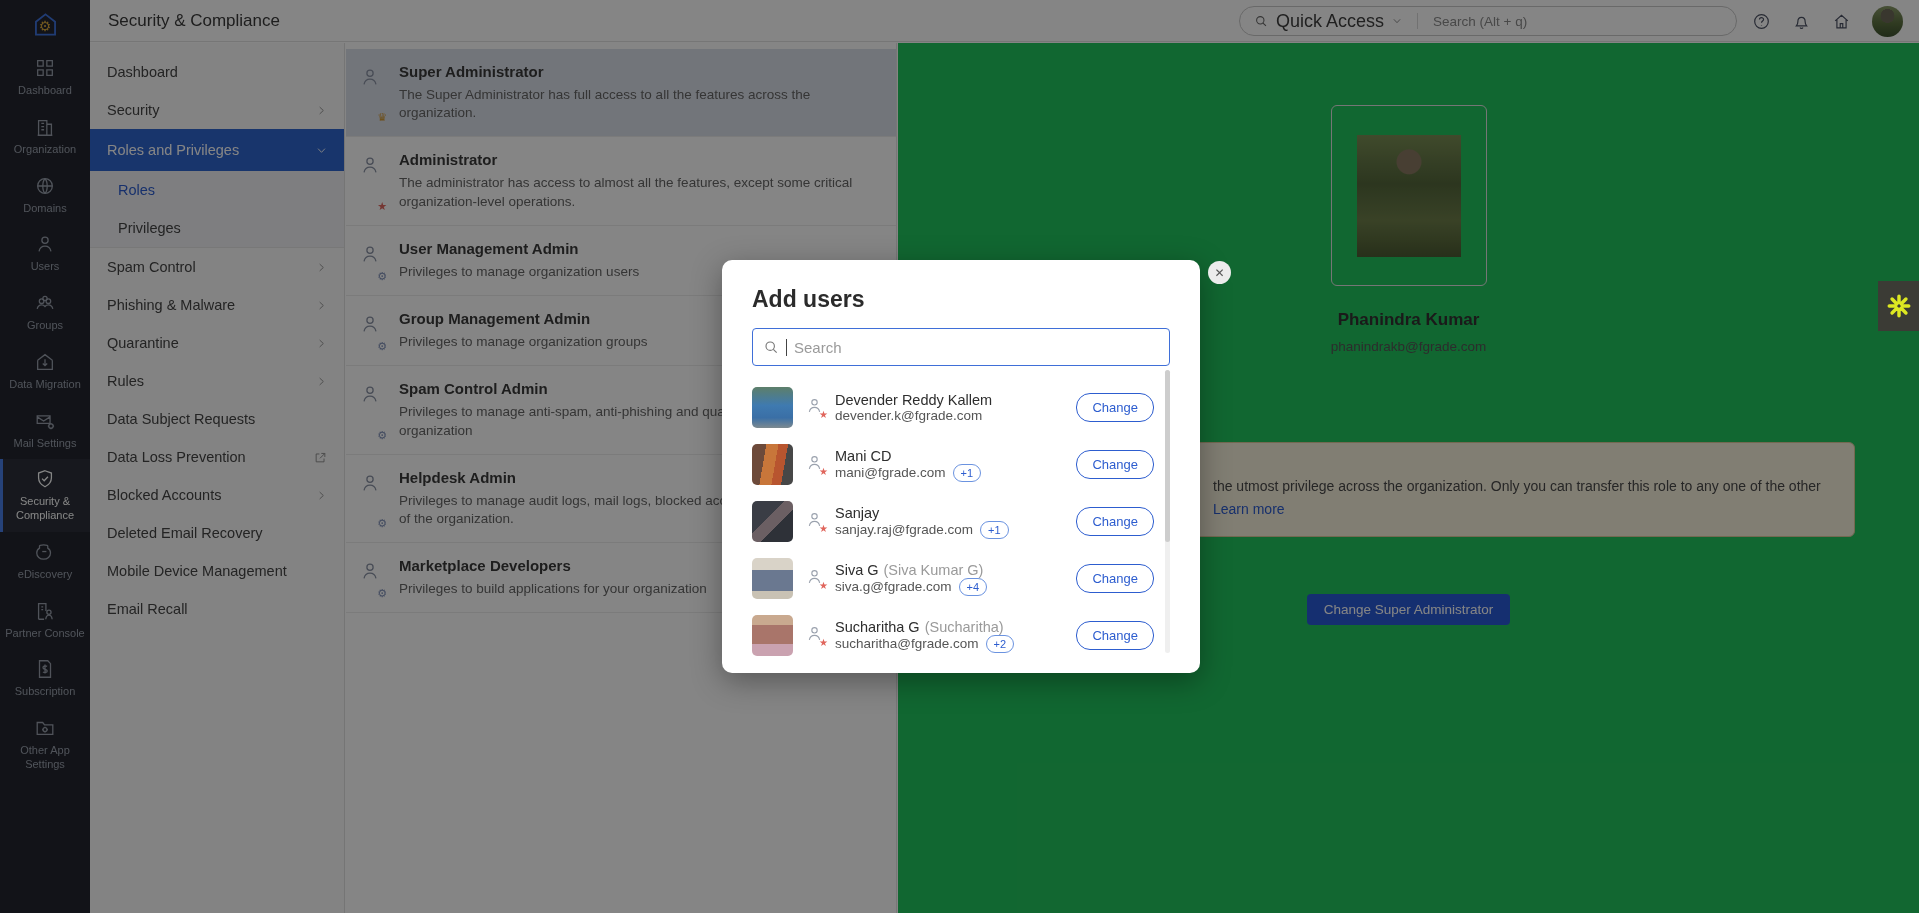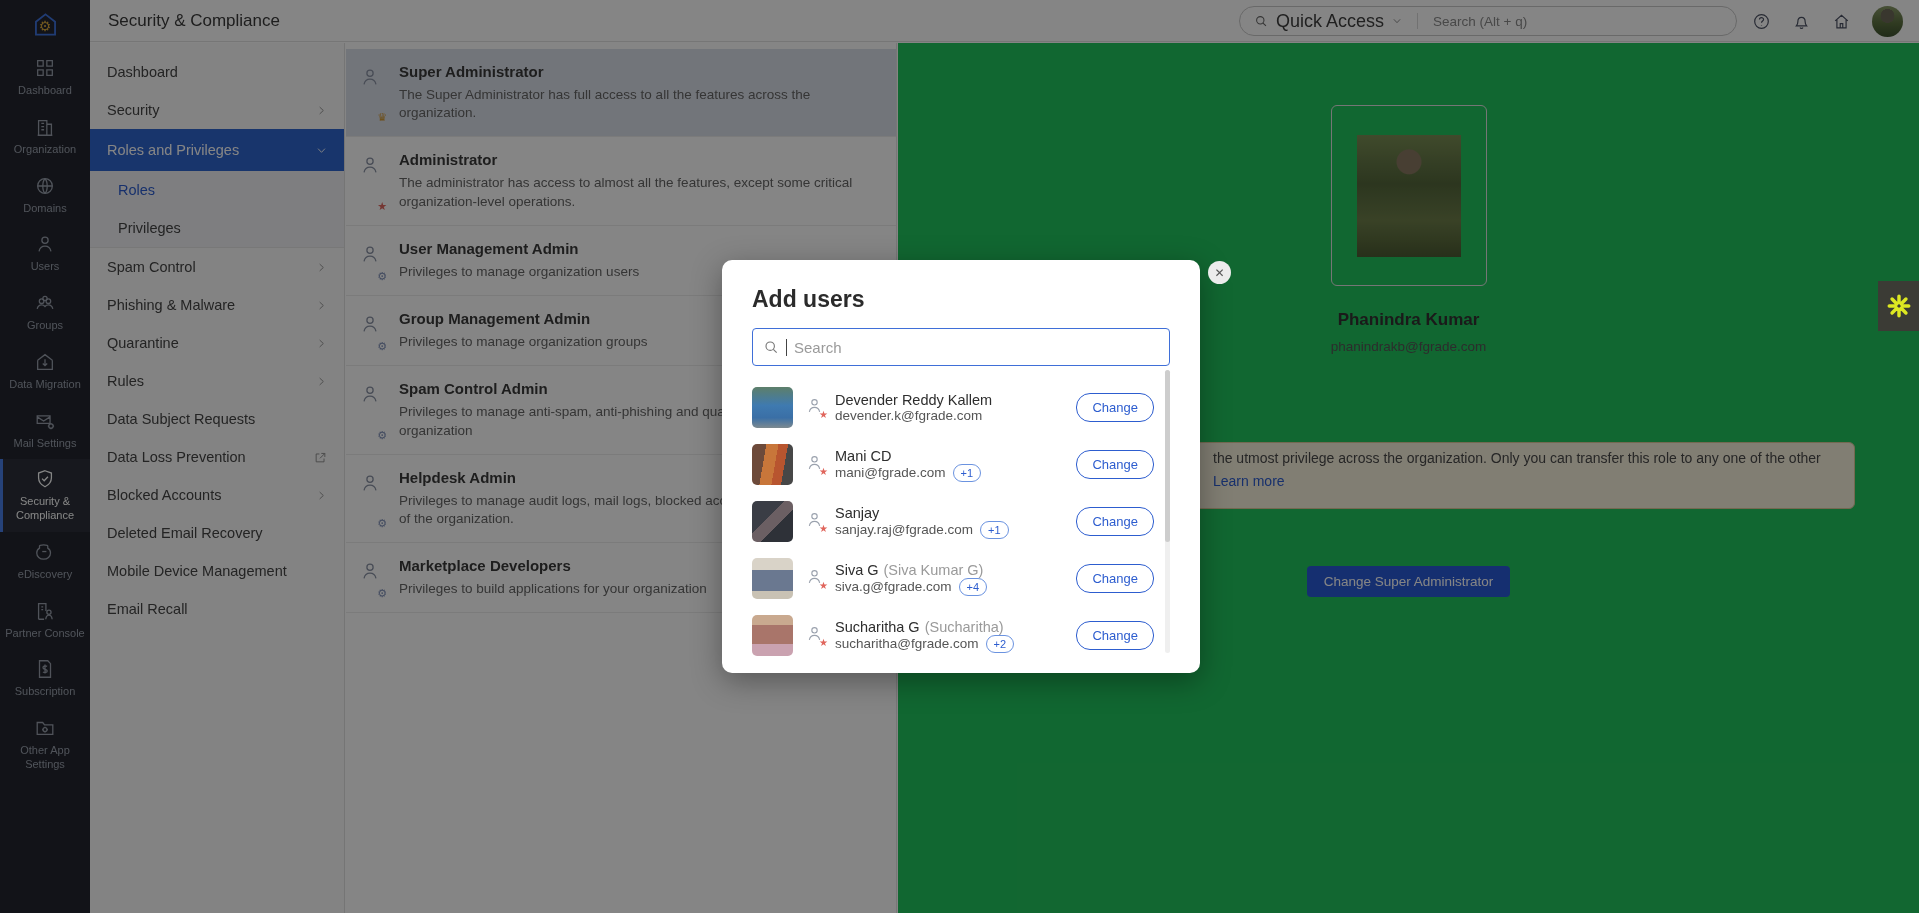--- a/index.html
+++ b/index.html
@@ -57,21 +57,21 @@
   .role-desc { font-size:13.5px; color:#666; line-height:1.35; max-width:480px; }
 
   
   .detail { position:absolute; left:898px; top:43px; right:0; bottom:0; background:#22c55e; }
   .profile-card { width:156px; height:181px; margin:62px auto 0; border:1px solid #e3e3e3; border-radius:6px; display:flex; align-items:center; justify-content:center; }
   .profile-photo { width:104px; height:122px;
     background:radial-gradient(circle at 50% 22%, #8a7a62 0 11%, transparent 12%),
                linear-gradient(180deg,#7b8f55 0%,#55683c 40%,#6e7f4a 70%,#4c5c33 100%); }
   .profile-name { text-align:center; margin-top:24px; font-size:17px; font-weight:bold; color:#333; }
   .profile-email { text-align:center; margin-top:9px; font-size:13.5px; color:#555; }
-  .notice { margin:88px 64px 0 64px; background:#f8f1dd; border:1px solid #dcc99c; border-radius:6px; padding:4px 20px 15px 250px; font-size:14px; color:#4a4a4a; line-height:1.65; overflow:hidden; }
+  .notice { margin:88px 64px 0 64px; background:#f8f1dd; border:1px solid #dcc99c; border-radius:6px; padding:32px 20px 15px 250px; font-size:14px; color:#4a4a4a; line-height:1.65; overflow:hidden; }
   .notice-line { white-space:nowrap; }
   .learn-more { color:#2d5dcf; cursor:pointer; text-decoration:none; }
   .cta { display:block; margin:57px auto 0; background:#2a5bd7; color:#fff; font-size:13.5px; padding:8px 17px; border-radius:4px; border:none; cursor:pointer; font-family:inherit; }
 
   
   .overlay { position:absolute; inset:0; background:rgba(0,0,0,0.48); z-index:50; }
 
   
   .modal { position:absolute; left:722px; top:260px; width:478px; height:413px; background:#fff; border-radius:10px; z-index:60; box-shadow:0 8px 30px rgba(0,0,0,0.35); }
   .modal-close { position:absolute; top:1px; right:-31px; width:23px; height:23px; border-radius:50%; background:#ececec; color:#555; font-size:12px; display:flex; align-items:center; justify-content:center; cursor:pointer; border:none; }

